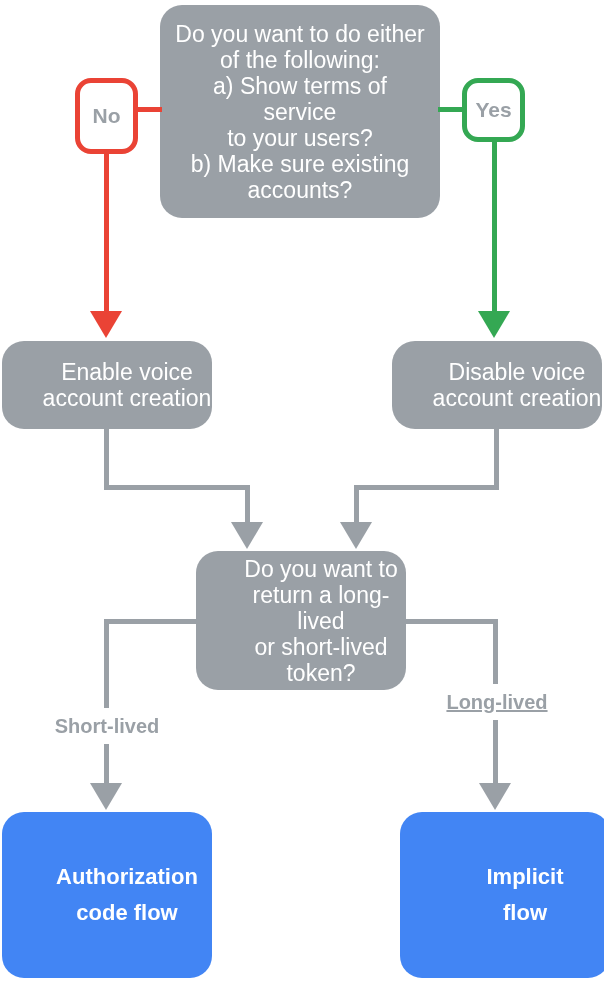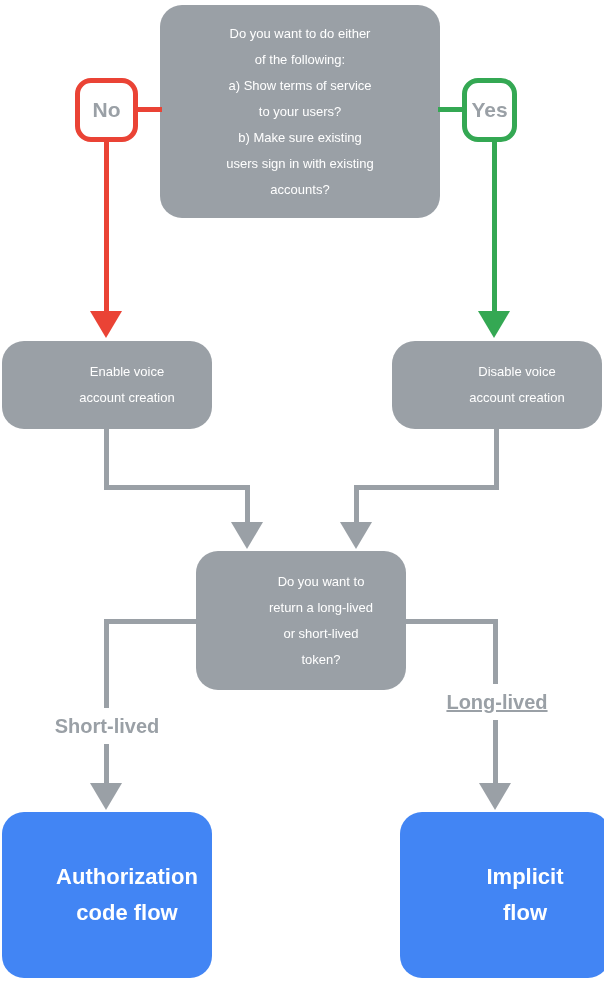--- a/index.html
+++ b/index.html
@@ -6,21 +6,21 @@
   .canvas{
     position:relative;width:604px;height:982px;background:#fff;
     font-family:"Liberation Sans",sans-serif;overflow:hidden;
   }
   .node{
     position:absolute;display:flex;flex-direction:column;align-items:center;
     justify-content:center;text-align:center;box-sizing:border-box;padding-left:40px;
   }
   .node.gray{
     background:var(--box_gray,#9AA0A6);border-radius:22px;color:#fff;
-    font-size:13px;line-height:26px;font-weight:400;
+    font-size:23px;line-height:26px;font-weight:400;
   }
   .node.blue{
     background:var(--blue,#4285F4);border-radius:22px;color:#fff;
     font-size:22px;line-height:36px;font-weight:700;
   }
   .badge{
     position:absolute;background:#fff;border-radius:16px;display:flex;
     align-items:center;justify-content:center;font-weight:700;font-size:21px;
     color:var(--badge_text,#9AA0A6);box-sizing:border-box;z-index:3;
   }
@@ -47,33 +47,32 @@
 <body>
 
 <div class="canvas">
 
   <div class="node gray" style="left:160px;top:5px;width:280px;height:213px;padding:10px 14px;">
     <div>Do you want to do either</div>
     <div>of the following:</div>
     <div>a) Show terms of service</div>
     <div>to your users?</div>
     <div>b) Make sure existing</div>
-    <div>users sign in with existing</div>
     <div>accounts?</div>
   </div>
 
   <div class="edge red" style="left:135px;top:107px;width:27px;height:5px;"></div>
-  <div class="badge no" style="left:75px;top:78px;width:63px;height:64px;">
+  <div class="badge no" style="left:75px;top:78px;width:63px;height:76px;">
     <span>No</span>
   </div>
   <div class="edge red" style="left:104px;top:140px;width:5px;height:172px;"></div>
   <div class="arrow red" style="left:90px;top:311px;"></div>
 
   <div class="edge green" style="left:438px;top:107px;width:27px;height:5px;"></div>
-  <div class="badge yes" style="left:462px;top:78px;width:55px;height:64px;">
+  <div class="badge yes" style="left:462px;top:78px;width:63px;height:64px;">
     <span>Yes</span>
   </div>
   <div class="edge green" style="left:492px;top:140px;width:5px;height:172px;"></div>
   <div class="arrow green" style="left:478px;top:311px;"></div>
 
   <div class="node gray" style="left:2px;top:341px;width:210px;height:88px;">
     <div>Enable voice</div>
     <div>account creation</div>
   </div>
 

